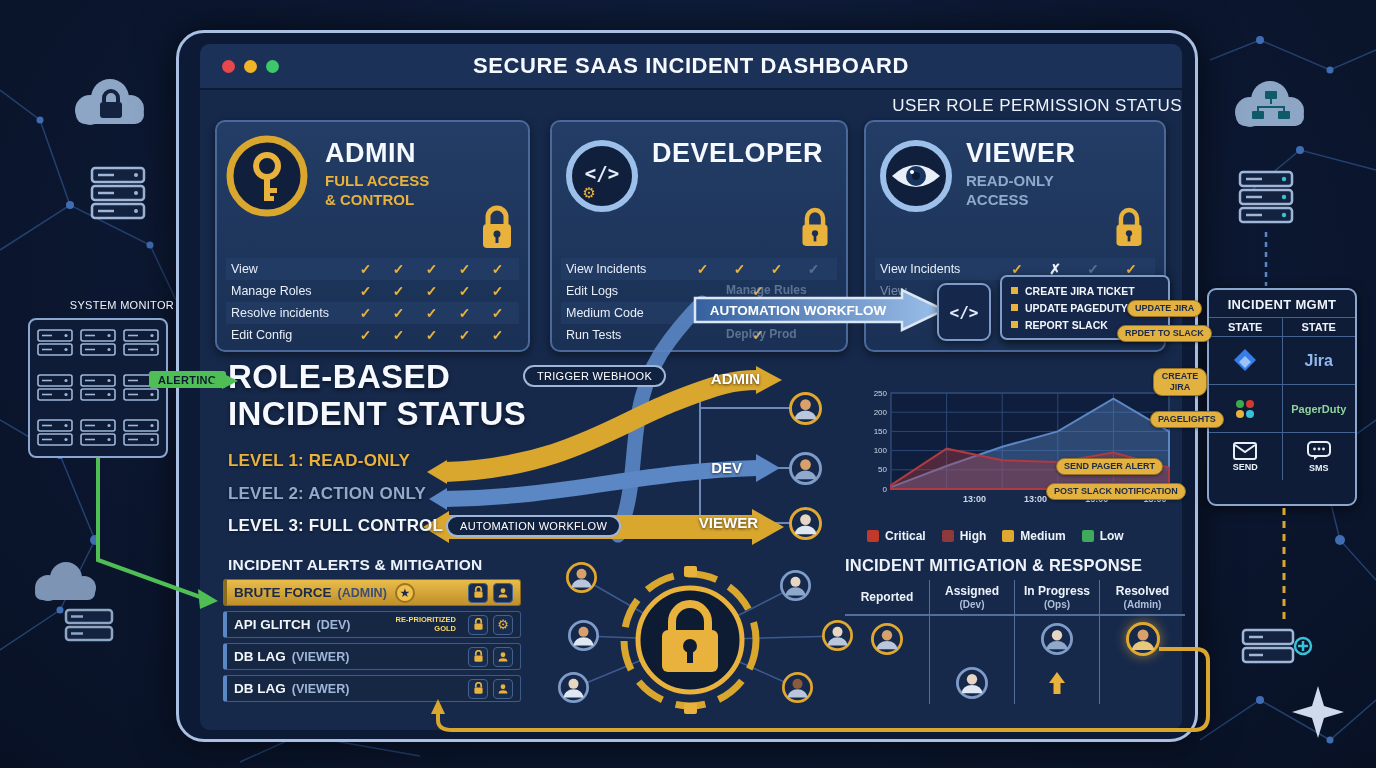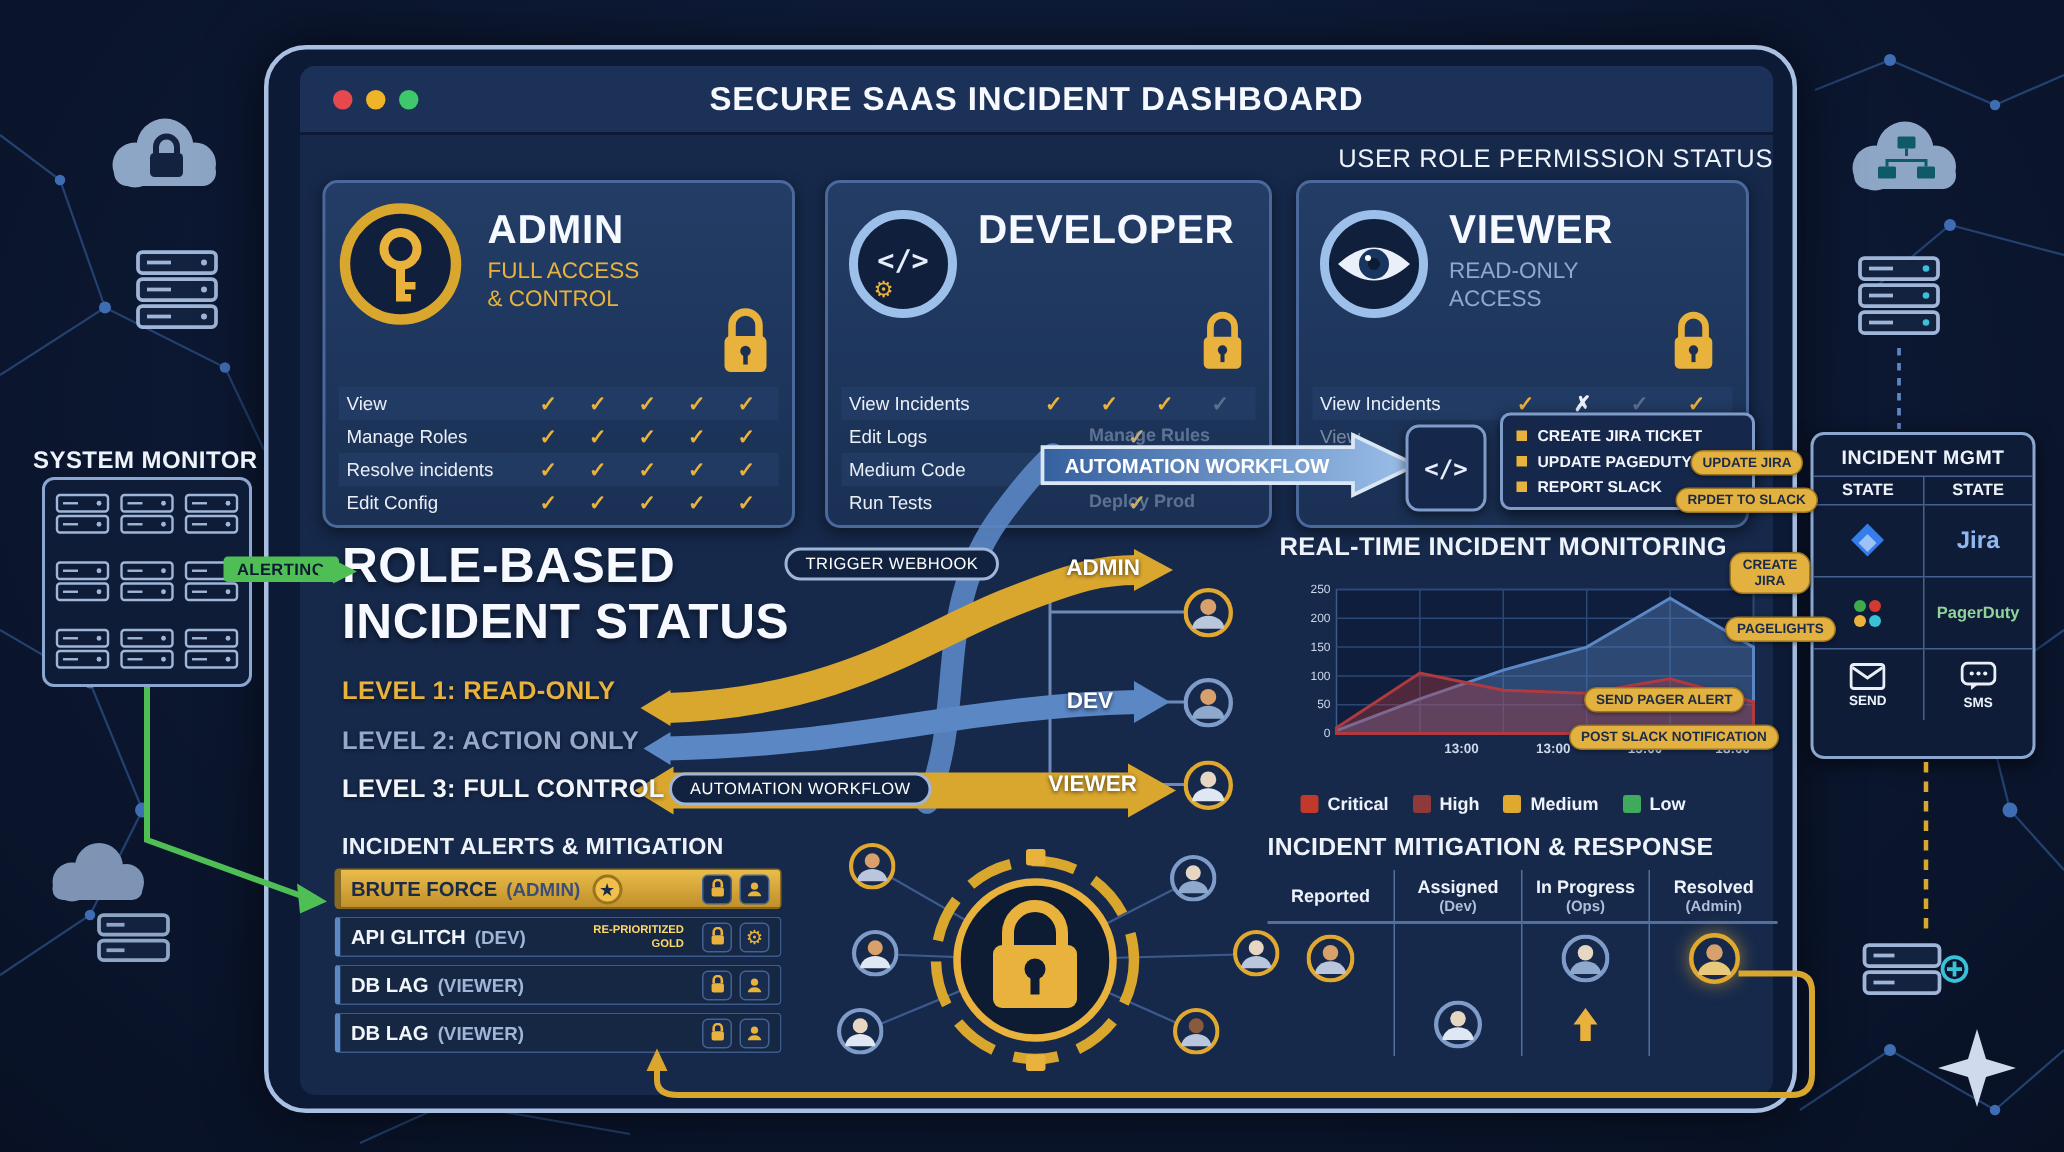--- a/index.html
+++ b/index.html
@@ -12,41 +12,41 @@
 .win-frame{border:3px solid #a9c0e2;border-radius:28px;background:#0c1a36;box-shadow:0 0 40px #000000aa}
 .win-content{background:#16294b;border-radius:10px}
 .titlebar{display:flex;align-items:center;padding-left:22px;background:#1c3158;border-radius:10px 10px 0 0;border-bottom:2px solid #0c1a36;height:46px}
 .dot{width:13px;height:13px;border-radius:50%;margin-right:9px;flex:0 0 auto}
 .dot.red{background:#e5484d}.dot.yellow{background:#f0b429}.dot.green{background:#3ec76b}
 .titlebar-text{position:absolute;left:0;right:0;text-align:center;font-size:22px;font-weight:800;letter-spacing:.6px;color:#f6f9ff}
 .subtitle{text-align:right;font-size:17px;font-weight:400;letter-spacing:.4px}
 
 .card{background:linear-gradient(180deg,#233d66,#1a3054);border:2px solid #4a6899;border-radius:10px;box-shadow:0 3px 10px #0007}
 .card-title{position:absolute;font-size:27px;font-weight:800;color:#f6f9ff;letter-spacing:.5px}
-.card-sub{position:absolute;font-size:15px;font-weight:400;line-height:1.25}
+.card-sub{position:absolute;font-size:15px;font-weight:700;line-height:1.25}
 .sub-gold{color:#e8b23c}.sub-blue{color:#8fa9cc}
 .perm-table{position:absolute;left:9px;right:9px;top:136px}
 .perm-row{display:flex;align-items:center;height:22px;padding:0 5px;position:relative;font-size:12.5px;color:#e9eef7}
 .perm-row:nth-child(odd){background:#2a477366}
 .perm-label{flex:0 0 118px;white-space:nowrap;overflow:hidden}
 .checks{display:flex;flex:1}
 .cell{flex:1;text-align:center;font-size:14px;font-weight:bold;color:#e8b23c}
 .cell.dim{color:#c2cede;opacity:.35}
 .cell.cross{color:#eef3fb}
 .ghost{position:absolute;left:165px;top:3px;font-size:12px;color:#93a7c4;opacity:.55;font-weight:bold;white-space:nowrap}
 .muted-label{opacity:.45}
 
 .pill-gold{background:#e3b13f;color:#1b2a47;font-weight:800;font-size:9px;padding:2px 7px;border-radius:9px;border:1px solid #9a7420;white-space:nowrap;line-height:1.2;text-align:center;box-shadow:0 1px 3px #0006}
 .pill-dark{background:#10223f;border:2px solid #9fb6d8;color:#fff;font-weight:400;font-size:11px;padding:3px 12px;border-radius:14px;white-space:nowrap;letter-spacing:.3px}
 .codebox{width:54px;height:58px;background:#15274a;border:2.5px solid #7f9cc9;border-radius:9px;display:flex;align-items:center;justify-content:center;font-family:"DejaVu Sans Mono",monospace;font-weight:bold;font-size:16px;color:#e6eefb;box-shadow:0 2px 8px #0008}
 .popup{background:#15274a;border:2px solid #7f9cc9;border-radius:7px;padding:5px 9px;box-shadow:0 3px 10px #000a}
 .popup-item{display:flex;align-items:center;gap:7px;font-size:10.5px;font-weight:800;color:#f2f6fc;padding:2.5px 0;white-space:nowrap}
 .bullet{width:7px;height:7px;background:#e8b23c;flex:0 0 auto}
 
-.sm-title{font-size:16px;font-weight:700;text-align:left;letter-spacing:.3px}
+.sm-title{font-size:11px;font-weight:400;text-align:right;letter-spacing:.3px}
 .sm-box{background:#0e1c38;border:2px solid #8ba6cf;border-radius:8px}
 .alert-badge{background:#4fbf55;color:#0c1a33;font-weight:800;font-size:11px;padding:2.5px 9px;border-radius:3px;letter-spacing:.3px}
 
 .flow-h{font-size:33px;font-weight:800;letter-spacing:.4px;color:#f6f9ff;text-shadow:0 2px 4px #0008;line-height:1}
 .level{font-size:17px;font-weight:800;letter-spacing:.2px;text-shadow:0 1px 3px #0008}
 .lv-gold{color:#e8b23c}.lv-blue{color:#93a9cb}.lv-white{color:#f2f6fc}
 .lane-label{font-size:15px;font-weight:800;color:#fff;text-shadow:0 1px 3px #000a;text-align:right}
 
 .mon-title{font-size:17px;font-weight:800;letter-spacing:.2px}
 .grid{stroke:#2b4977;stroke-width:1}
@@ -468,21 +468,20 @@
   </span>
   <span class="avatar av-gold abs" style="left:789px;top:507px;z-index:4">
     <svg viewBox="0 0 34 34" width="33" height="33">
         <circle class="ring" cx="17" cy="17" r="15.5"></circle>
         <circle cx="17" cy="13" r="5.5" fill="#e6d6c2"></circle>
         <path d="M6,28 a11,9 0 0 1 22,0" fill="#dfe7f2"></path>
       </svg>
   </span>
 
   <div class="abs" style="left:853px;top:355px;width:332px;height:194px;z-index:2">
-    <div class="mon-title">REAL-TIME INCIDENT MONITORING</div>
     <svg class="abs" style="left:10px;top:30px" width="312" height="122" viewBox="0 0 312 122">
         <rect x="28" y="8" width="278" height="96" fill="#0e1e3c" stroke="#3c5a8c" stroke-width="1"></rect>
         <line class="grid" x1="28" y1="104" x2="306" y2="104"></line>
         <text class="ytick" x="24" y="106.5">0</text>
         <line class="grid" x1="28" y1="84.80000000000001" x2="306" y2="84.80000000000001"></line>
         <text class="ytick" x="24" y="87.30000000000001">50</text>
         <line class="grid" x1="28" y1="65.6" x2="306" y2="65.6"></line>
         <text class="ytick" x="24" y="68.1">100</text>
         <line class="grid" x1="28" y1="46.400000000000006" x2="306" y2="46.400000000000006"></line>
         <text class="ytick" x="24" y="48.900000000000006">150</text>

